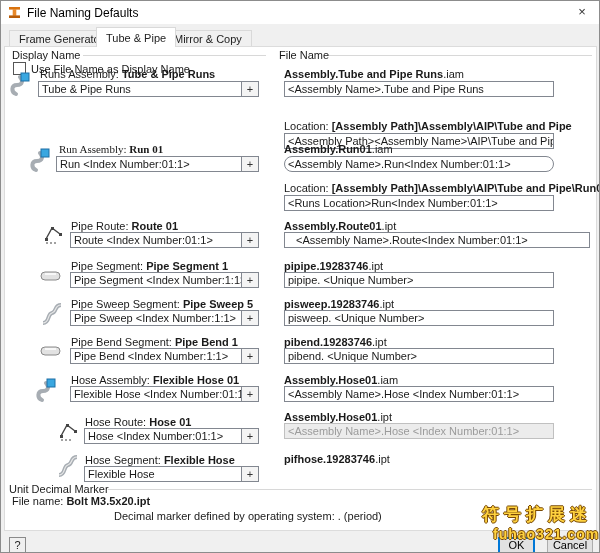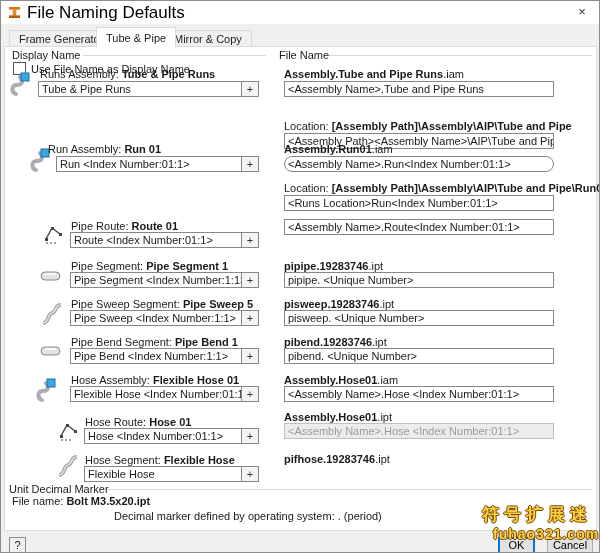--- a/index.html
+++ b/index.html
@@ -4,21 +4,21 @@
 <style>
   html,body{margin:0;padding:0;background:#cfcfcf;}
   .dlg{
     position:relative;width:600px;height:553px;background:#f0f0f0;
     border:1px solid #8c8c8c;box-sizing:border-box;
     font-family:"Liberation Sans",sans-serif;font-size:11px;color:#1a1a1a;
     overflow:hidden;
   }
   .titlebar{position:absolute;left:0;top:0;width:100%;height:23px;background:#ffffff;display:flex;align-items:center;}
   .title-icon{width:13px;height:13px;margin:0 6px 0 7px;flex:0 0 auto;}
-  .title-text{font-size:17px;color:#000;}
+  .title-text{font-size:12px;color:#000;}
   .close-btn{position:absolute;right:8px;top:2px;width:18px;height:18px;text-align:center;line-height:18px;font-size:13px;color:#333;cursor:default;}
   .tab{position:absolute;height:17px;line-height:17px;padding:0 9px;color:#222;background:#f0f0f0;border:1px solid #d9d9d9;border-bottom:none;box-sizing:border-box;}
   .tab.active{height:20px;line-height:20px;background:#ffffff;z-index:3;}
   .page{position:absolute;left:3px;top:45px;width:593px;height:485px;background:#ffffff;border:1px solid #dcdcdc;box-sizing:border-box;z-index:1;}
   .abs{position:absolute;z-index:2;}
   .group-label{color:#1a1a1a;}
   .group-line{height:1px;background:#d8d8d8;}
   .cb{display:inline-block;width:11px;height:11px;background:#fff;border:1px solid #555;vertical-align:-2px;margin-right:5px;}
   .rowlabel{white-space:nowrap;}
   .rowlabel b{font-weight:bold;}
@@ -140,21 +140,21 @@
         <rect x="1" y="1" width="4" height="10" fill="#f0a23c"></rect>
         <rect x="5.5" y="1" width="5.5" height="10" fill="#fff" stroke="#3a62b0"></rect>
         <line x1="5.5" y1="4.5" x2="11" y2="4.5" stroke="#3a62b0"></line>
         <line x1="5.5" y1="8" x2="11" y2="8" stroke="#3a62b0"></line>
         <line x1="8.2" y1="1" x2="8.2" y2="11" stroke="#3a62b0"></line>
       </svg>
     <span class="combo-txt">Phantom</span>
     <span class="chev"></span>
   </div>
 
-  <div class="abs rowlabel" style="left:47px;top:142px;"><span>Run Assembly: </span><b>Run 01</b></div>
+  <div class="abs rowlabel" style="left:58px;top:142px;font-family:Liberation Serif, serif;"><span>Run Assembly: </span><b>Run 01</b></div>
   <div class="abs field" style="left:55px;top:155px;width:203px;">
     <span class="txt">Run &lt;Index Number:01:1&gt;</span>
     <span class="plus">+</span>
   </div>
   <div class="bom-label" style="left:60px;top:178px;width:77px;">BOM structure</div>
   <div class="combo" style="left:141px;top:175px;width:117px;">
     <svg width="12" height="12" viewBox="0 0 12 12">
         <rect x="1" y="1" width="4" height="10" fill="#f5c33c"></rect>
         <rect x="5.5" y="1" width="5.5" height="10" fill="#fff" stroke="#2c4f9e"></rect>
         <line x1="5.5" y1="4.5" x2="11" y2="4.5" stroke="#2c4f9e"></line>
@@ -237,21 +237,21 @@
     </div>
   <div class="plusbtn" style="left:556px;top:155px;">+</div>
 
   <div class="abs rowlabel" style="left:283px;top:181px;"><span>Location: </span><b>[Assembly Path]\Assembly\AIP\Tube and Pipe\Run01</b></div>
   <div class="abs field" style="left:283px;top:194px;width:270px;">
       <span class="txt">&lt;Runs Location&gt;Run&lt;Index Number:01:1&gt;</span>
     </div>
   <div class="plusbtn" style="left:556px;top:194px;">+</div>
 
   <div class="abs rowlabel" style="left:283px;top:219px;"><b>Assembly.Route01</b><span>.ipt</span></div>
-  <div class="abs field" style="left:283px;top:218px;width:270px;">
+  <div class="abs field" style="left:283px;top:231px;width:306px;padding-left:8px;">
       <span class="txt">&lt;Assembly Name&gt;.Route&lt;Index Number:01:1&gt;</span>
     </div>
   <div class="plusbtn" style="left:556px;top:231px;">+</div>
 
   <div class="abs rowlabel" style="left:283px;top:259px;"><b>pipipe.19283746</b><span>.ipt</span></div>
   <div class="abs field" style="left:283px;top:271px;width:270px;">
       <span class="txt">pipipe. &lt;Unique Number&gt;</span>
     </div>
   <div class="plusbtn" style="left:556px;top:271px;">+</div>
 

